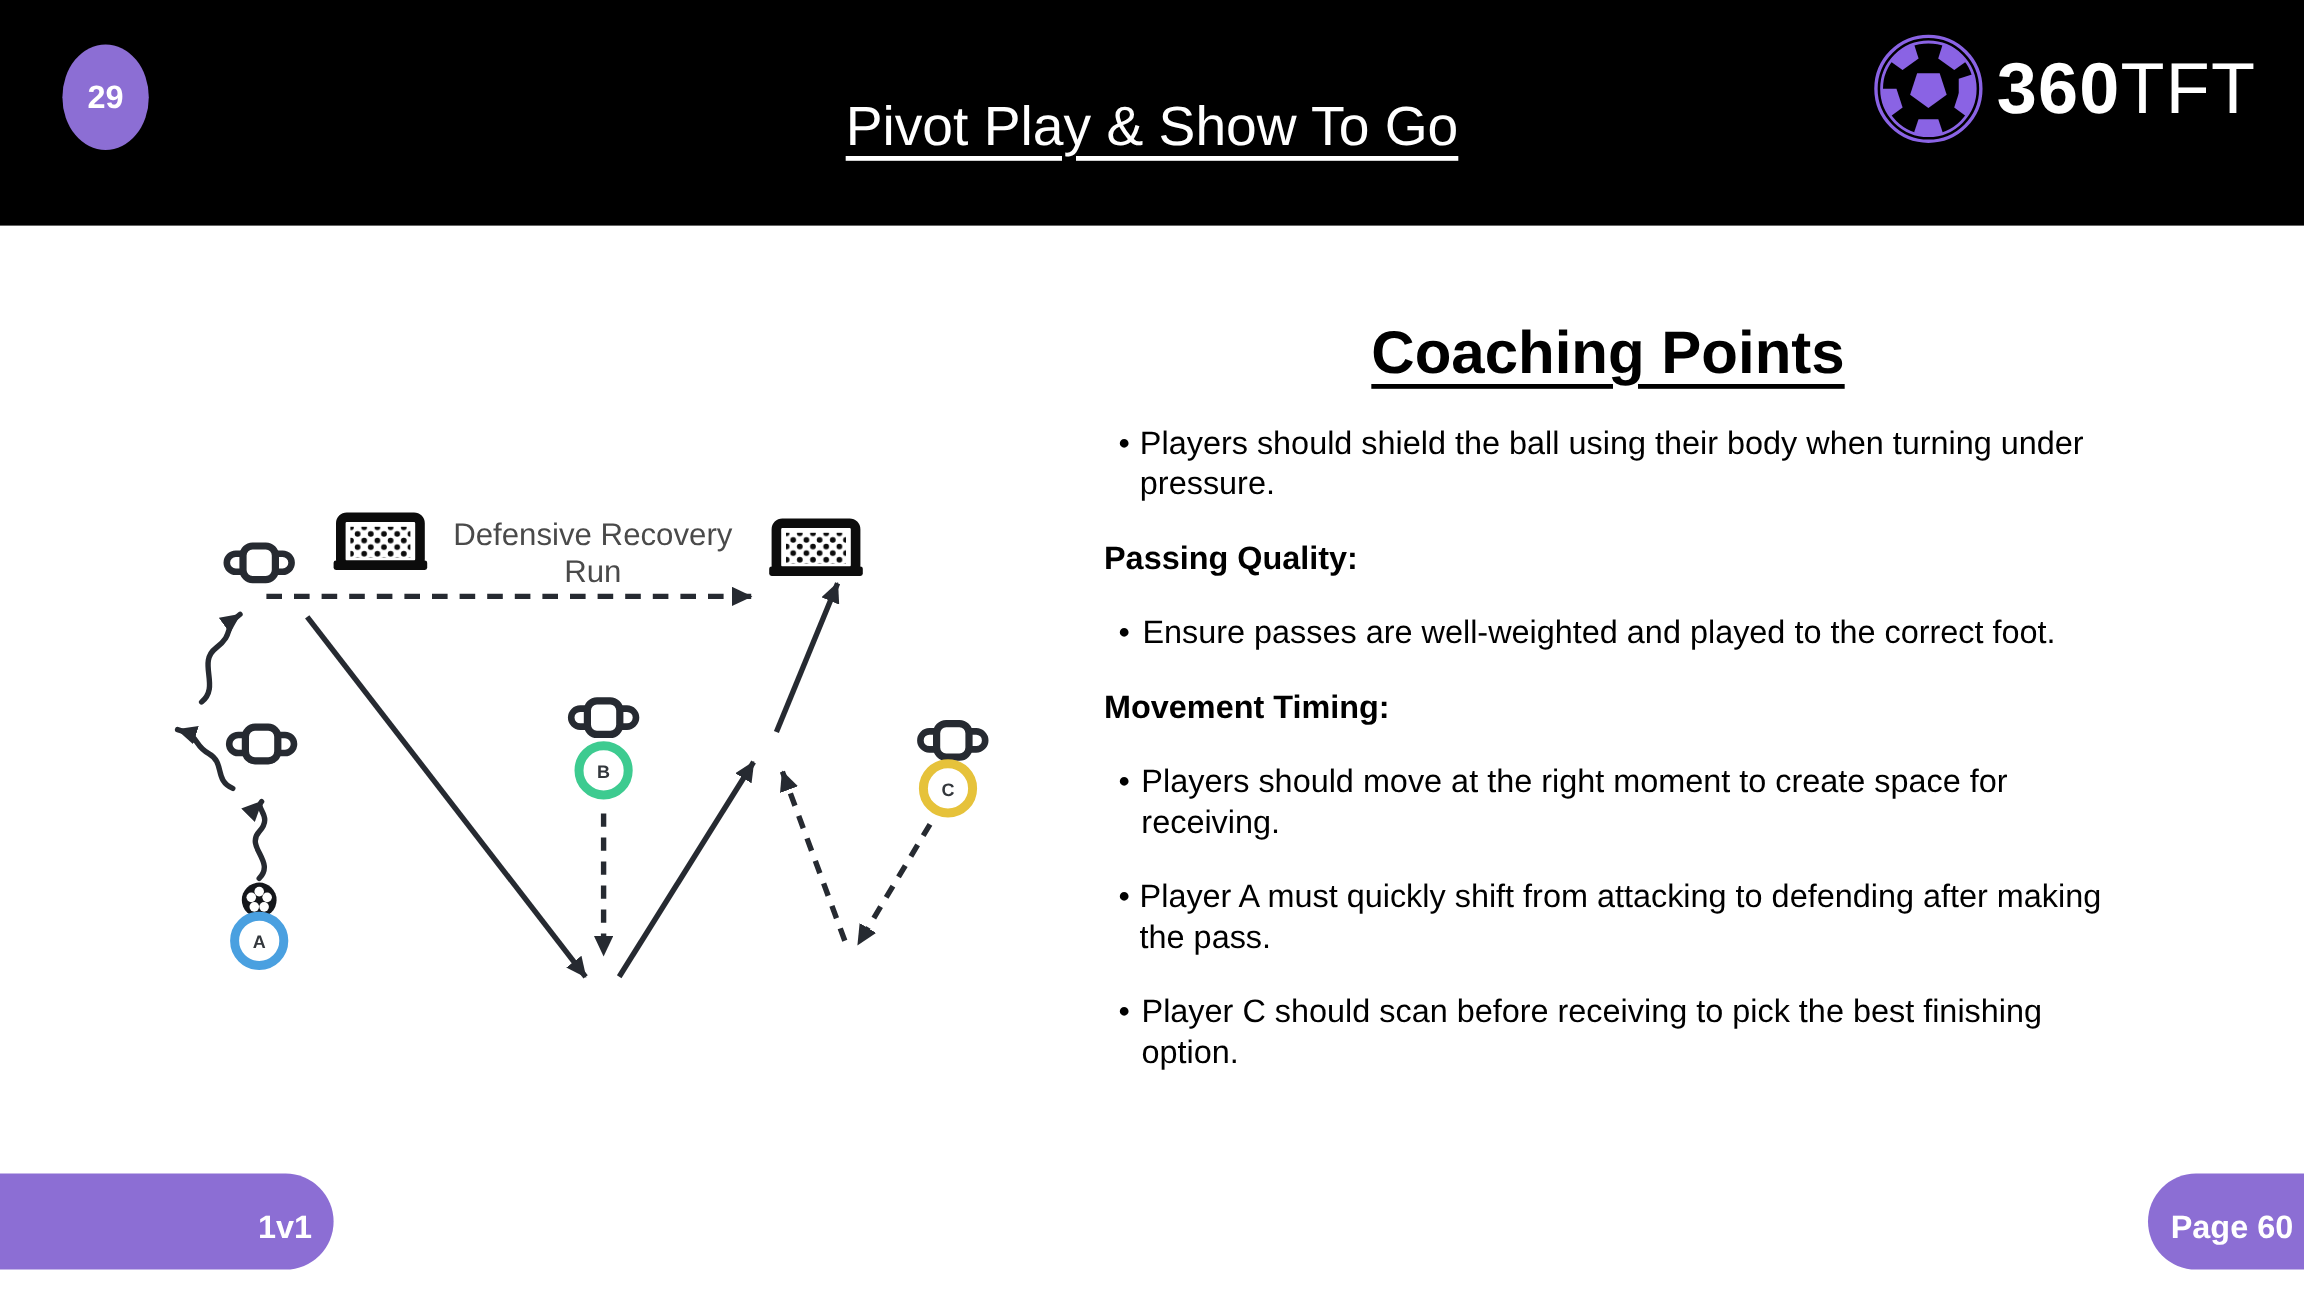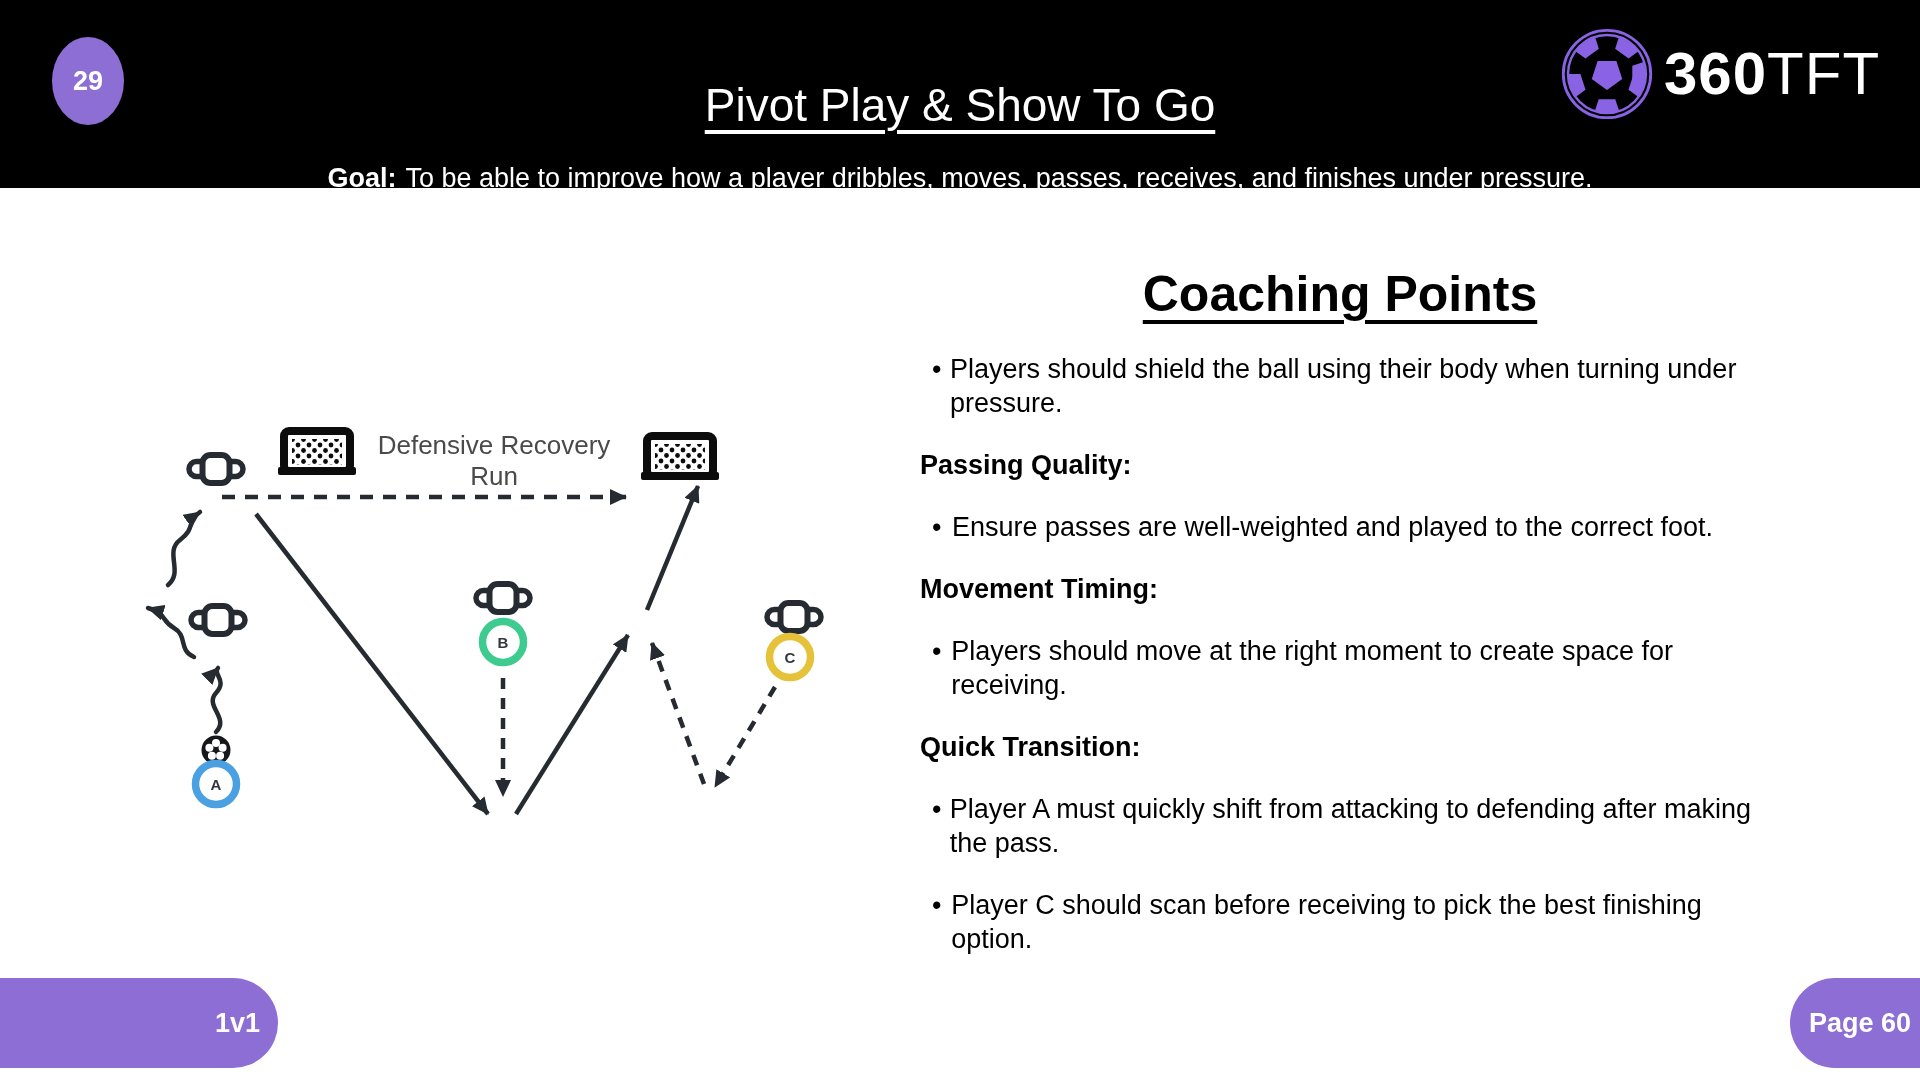--- a/index.html
+++ b/index.html
@@ -43,34 +43,33 @@
   .diagram .pl{fill:#fff;stroke-width:7.5;}
   .ring-a{stroke:var(--player-a,#4aa0e0);}
   .ring-b{stroke:var(--player-b,#3dcb90);}
   .ring-c{stroke:var(--player-c,#e6c23a);}
   .diagram .pltxt{font-size:15px;font-weight:bold;fill:#33373c;text-anchor:middle;}
   .solidln{stroke:var(--line,#262a31);stroke-width:4.5;fill:none;}
   .dashln{stroke:var(--line,#262a31);stroke-width:4.5;fill:none;stroke-dasharray:13 10;}
   .dashln2{stroke:var(--line,#262a31);stroke-width:4.5;fill:none;stroke-dasharray:11 9;}
   .squig{stroke:var(--line,#262a31);stroke-width:4.5;fill:none;stroke-linecap:round;}
   
-  .pill{position:absolute;top:978px;height:90px;background:var(--accent,#8c6ed4);
+  .pill{position:absolute;top:978px;height:80px;background:var(--accent,#8c6ed4);
         color:#fff;font-size:27px;font-weight:bold;line-height:90px;}
   .pill-left{left:0;width:278px;border-radius:0 45px 45px 0;text-align:right;padding-right:18px;box-sizing:border-box;}
   .pill-right{left:1790px;width:140px;border-radius:45px 0 0 45px;text-align:center;}
 </style>
 </head>
 <body>
 
 <div class="screen">
 
   <div class="header">
     <div class="badge">29</div>
     <div class="title"><span>Pivot Play &amp; Show To Go</span></div>
-    <div class="goal-line"><span class="goal-label">Goal:</span><span>To be able to improve how a player dribbles, moves, passes, receives, and finishes under pressure.</span></div>
 
     <div class="logo">
       <svg width="94" height="94" viewBox="-50 -50 100 100">
         <circle r="46.5" fill="#000" stroke="var(--logo-purple,#8a63e4)" stroke-width="3"></circle>
         <circle r="41.5" fill="none" stroke="var(--logo-purple,#8a63e4)" stroke-width="2.5"></circle>
         <clipPath id="ballclip">
             <circle r="41"></circle>
           </clipPath>
         <g clip-path="url(#ballclip)" fill="var(--logo-purple,#8a63e4)">
           <polygon points="0,17 -16.2,5.25 -10,-13.75 10,-13.75 16.2,5.25"></polygon>
@@ -175,21 +174,20 @@
 
     <div class="section">
       <h3>Movement Timing:</h3>
       <div class="bullet">
         <span class="dot">•</span>
         <span>Players should move at the right moment to create space for receiving.</span>
       </div>
     </div>
 
     <div class="section">
-      <h3>Quick Transition:</h3>
       <div class="bullet">
         <span class="dot">•</span>
         <span>Player A must quickly shift from attacking to defending after making the pass.</span>
       </div>
     </div>
 
     <div class="section">
       <div class="bullet">
         <span class="dot">•</span>
         <span>Player C should scan before receiving to pick the best finishing option.</span>

